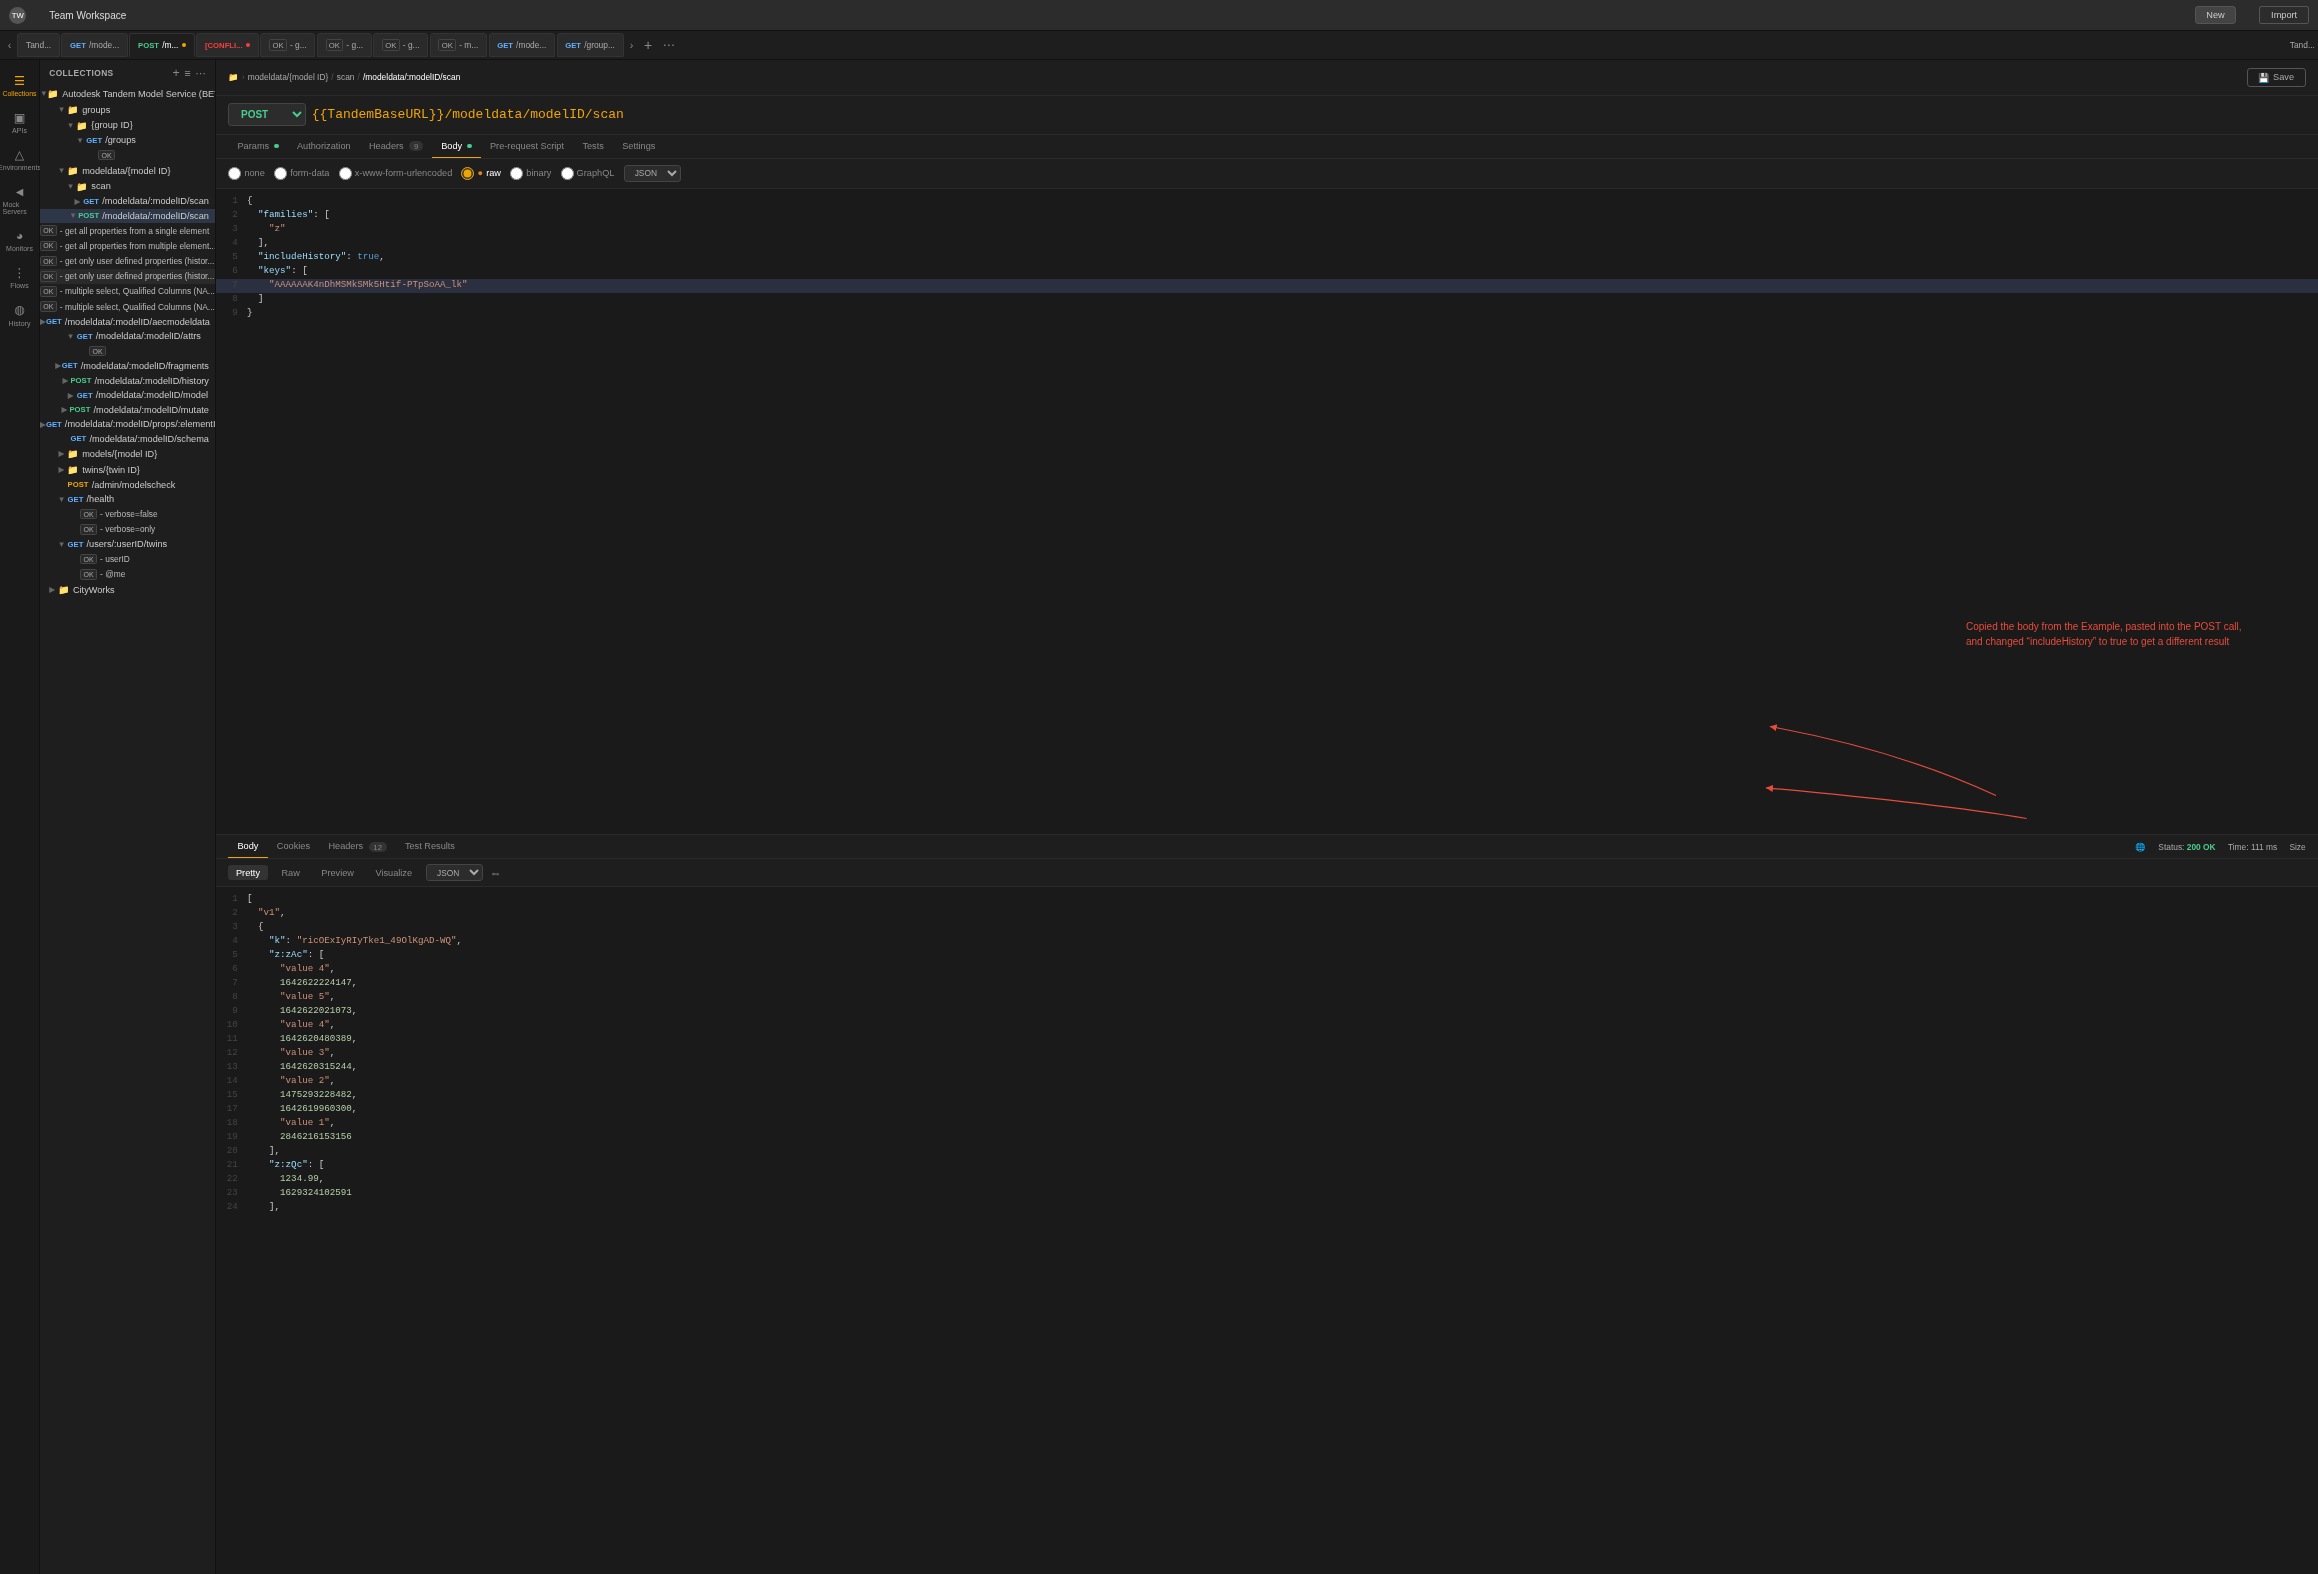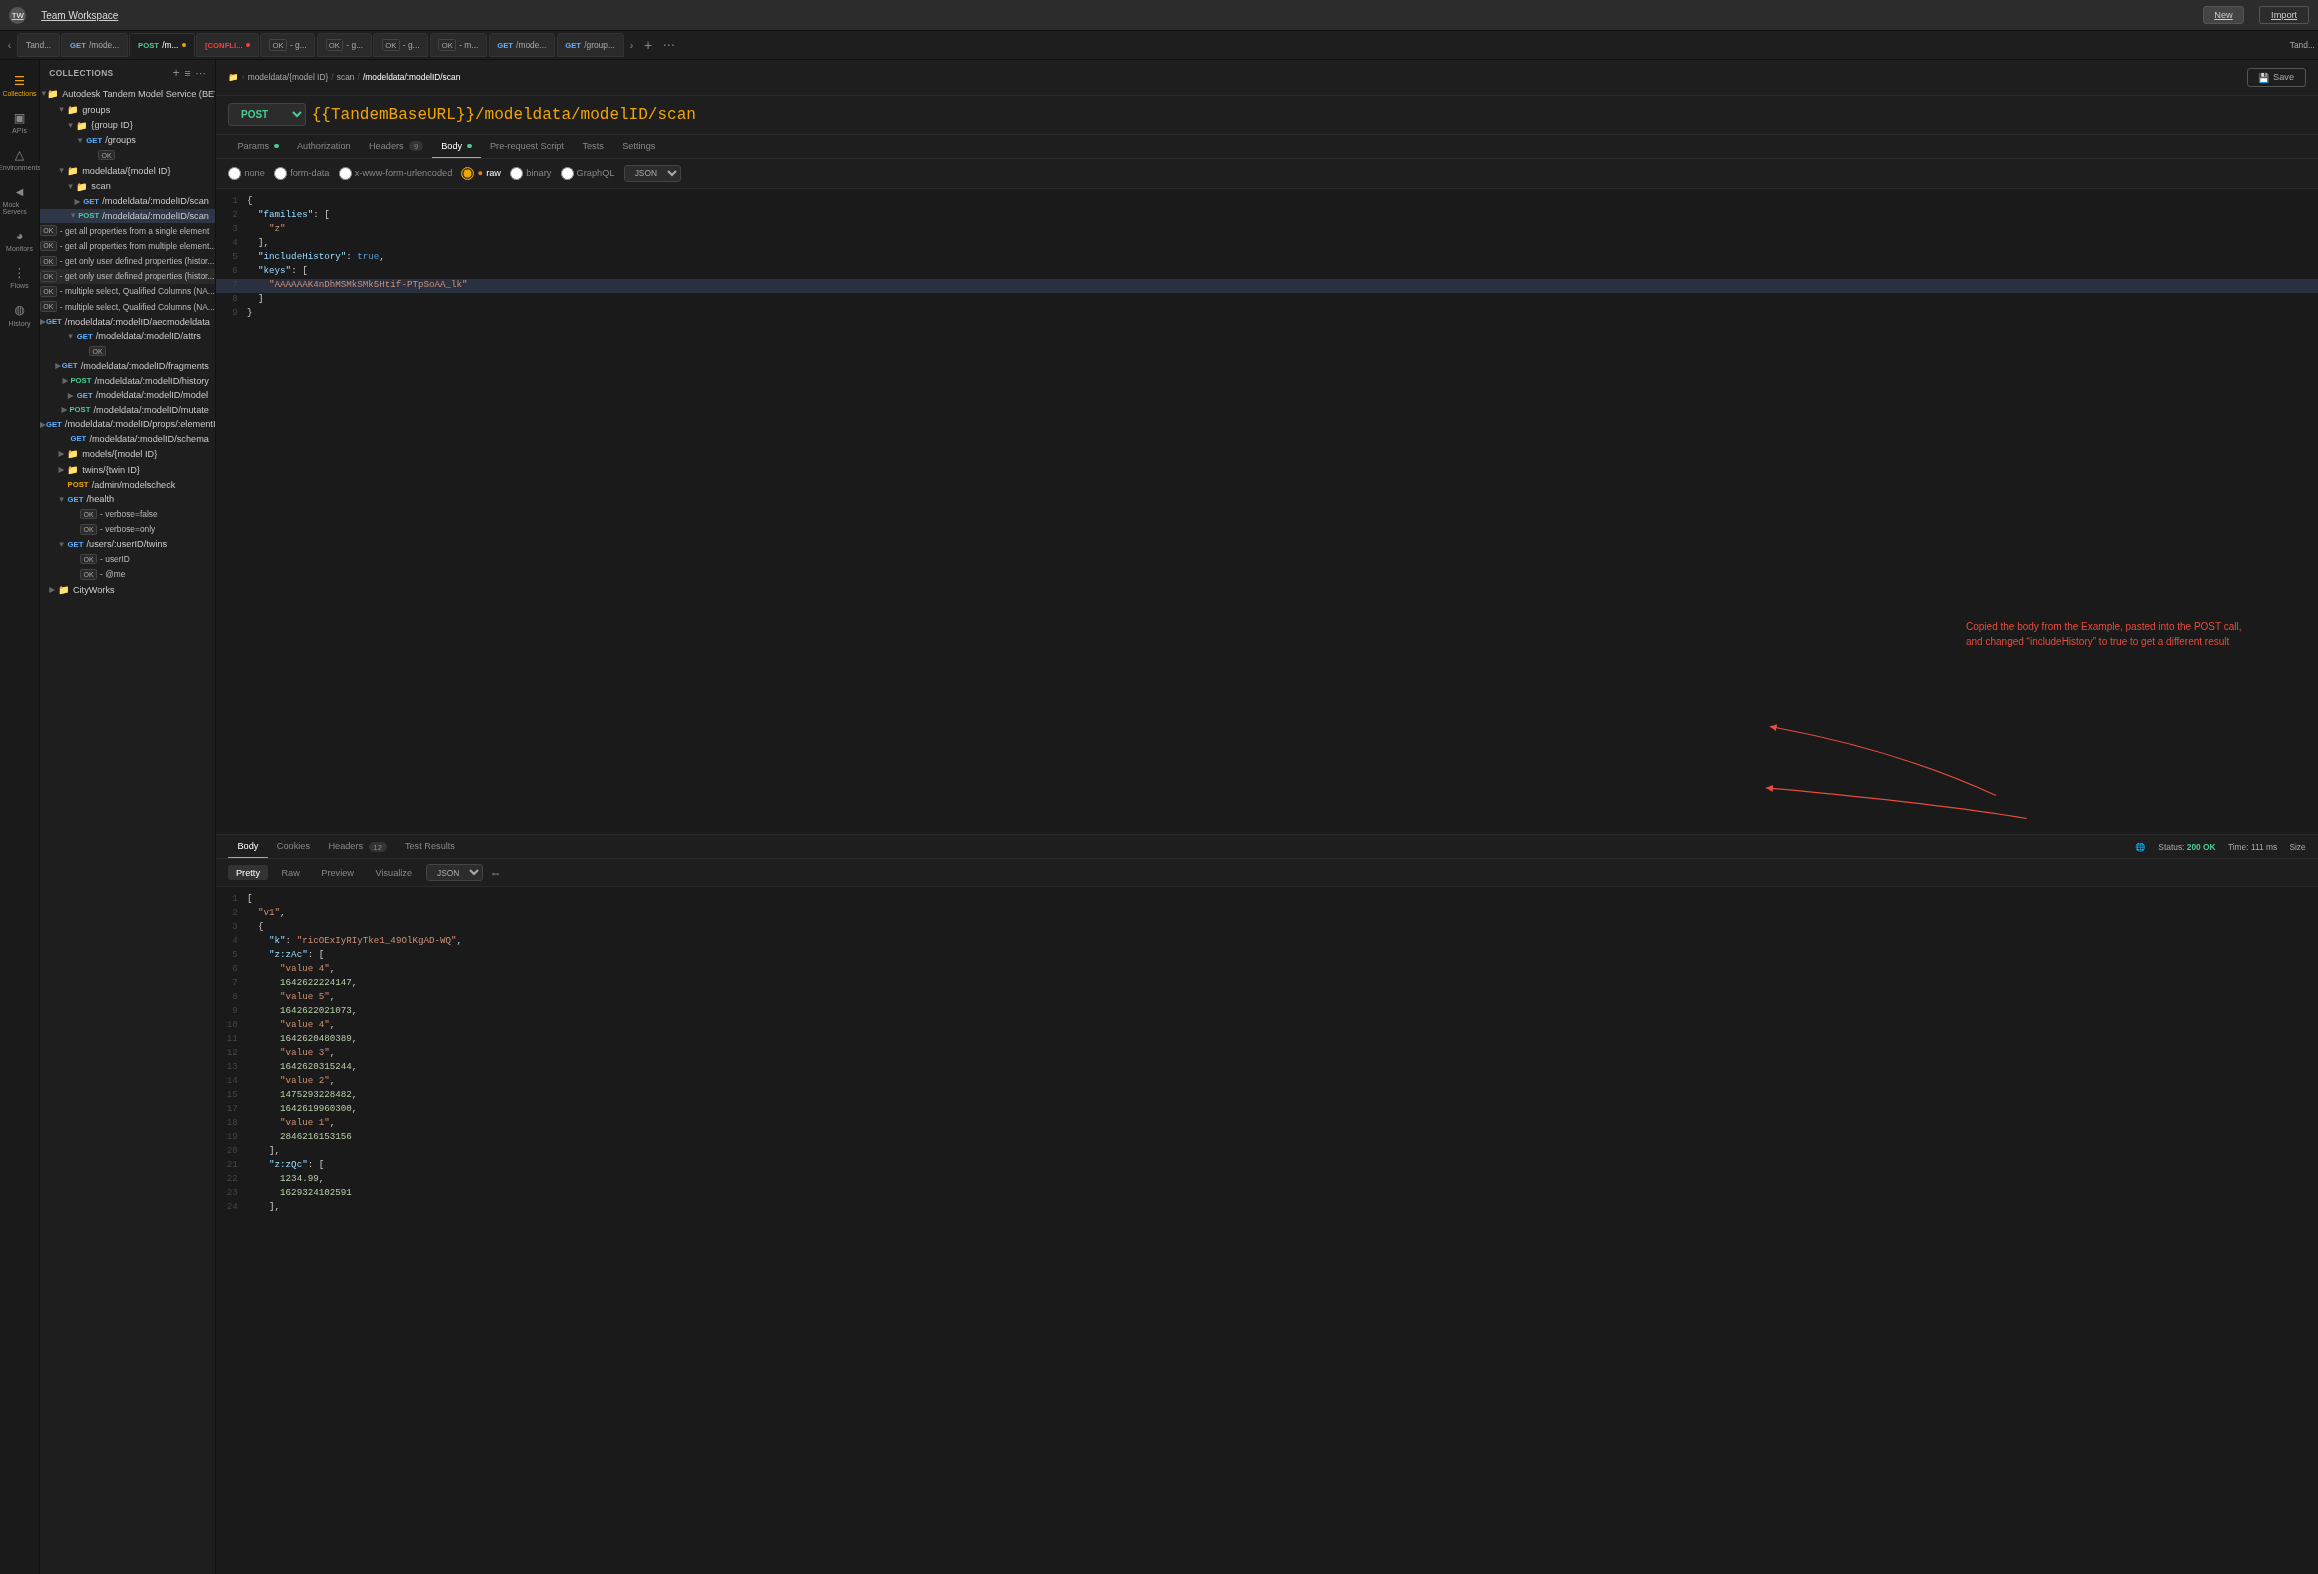--- a/index.html
+++ b/index.html
@@ -1,19 +1,19 @@
 <!DOCTYPE html>
 <html style="font-size:12.3px"><head>
   <meta charset="utf-8">
   <style>
     * { box-sizing: border-box; margin: 0; padding: 0; }
     body { font-family: -apple-system, BlinkMacSystemFont, 'Segoe UI', sans-serif; background: #1a1a1a; color: #ccc; font-size: 9.2px; overflow: hidden; height: 100vh; display: flex; flex-direction: column; }
 
     
-    .top-bar { display: flex; align-items: center; background: #2c2c2c; height: 31px; padding: 0 9.2px; gap: 15px; flex-shrink: 0; border-bottom: 0.8px solid #111; text-decoration: underline; }
+    .top-bar { display: flex; align-items: center; background: #2c2c2c; height: 31px; padding: 0 9.2px; gap: 23px; flex-shrink: 0; border-bottom: 0.8px solid #111; }
     .workspace-icon { width: 17px; height: 17px; background: #555; border-radius: 50%; display: flex; align-items: center; justify-content: center; font-size: 7.7px; color: #fff; }
     .workspace-name { color: #ddd; font-size: 10px; font-weight: 500; flex: 1; }
     .top-btn { background: #444; border: 0.8px solid #555; color: #ccc; padding: 3.1px 10.7px; border-radius: 3.1px; cursor: pointer; font-size: 9.2px; }
     .top-btn-import { background: transparent; border: 0.8px solid #555; color: #ccc; padding: 3.1px 10.7px; border-radius: 2px; cursor: pointer; font-size: 9.2px; }
 
     
     .tab-bar { display: flex; align-items: center; background: #1e1e1e; height: 29px; padding: 0 3.1px; gap: 1.5px; flex-shrink: 0; border-bottom: 0.8px solid #111; overflow: hidden; }
     .tab-nav-btn { background: none; border: none; color: #888; cursor: pointer; padding: 3.1px 4.6px; font-size: 10.7px; }
     .tab { display: flex; align-items: center; gap: 3.1px; padding: 3.1px 7.7px; background: #2a2a2a; border: 0.8px solid #333; border-radius: 3.1px 3.1px 0 0; cursor: pointer; font-size: 8.4px; color: #aaa; white-space: nowrap; height: 24.5px; }
     .tab.active { background: #1e1e1e; border-bottom-color: #1e1e1e; color: #fff; }
@@ -46,21 +46,21 @@
     .breadcrumb { display: flex; align-items: center; gap: 3.1px; font-size: 8.4px; color: #888; }
     .breadcrumb .bc-part { color: #aaa; }
     .breadcrumb .bc-active { color: #fff; font-weight: 500; }
     .breadcrumb .bc-sep { color: #555; }
     .save-btn { margin-left: auto; background: none; border: 0.8px solid #555; color: #aaa; padding: 3.1px 10.7px; border-radius: 3.1px; cursor: pointer; font-size: 9.2px; display: flex; align-items: center; gap: 3.1px; }
 
     
     .request-area { display: flex; flex-direction: column; flex: 1; overflow: hidden; }
     .request-top { padding: 7.7px 12.3px; display: flex; align-items: center; gap: 6.1px; border-bottom: 0.8px solid #2a2a2a; }
     .method-select { background: #2c2c2c; border: 0.8px solid #444; color: #49cc90; padding: 3.8px 7.7px; border-radius: 3.1px; font-size: 10px; font-weight: 700; cursor: pointer; }
-    .endpoint-url { color: #f0a500; font-size: 16px; font-family: 'Courier New', monospace; }
+    .endpoint-url { color: #f0a500; font-size: 13px; font-family: 'Courier New', monospace; }
 
     
     .req-tabs { display: flex; gap: 0; padding: 0 12.3px; border-bottom: 0.8px solid #2a2a2a; background: #1e1e1e; }
     .req-tab { padding: 6.1px 9.2px; font-size: 9.2px; color: #888; cursor: pointer; border-bottom: 1.5px solid transparent; }
     .req-tab.active { color: #fff; border-bottom-color: #f0a500; }
     .req-tab .tab-badge { background: #333; border-radius: 7.7px; padding: 0.8px 4.6px; font-size: 7.7px; margin-left: 3.1px; }
     .req-tab .dot { display: inline-block; width: 4.6px; height: 4.6px; border-radius: 50%; background: #49cc90; margin-left: 3.1px; vertical-align: middle; }
 
     
     .body-options { display: flex; align-items: center; gap: 9.2px; padding: 6.1px 12.3px; border-bottom: 0.8px solid #2a2a2a; }

